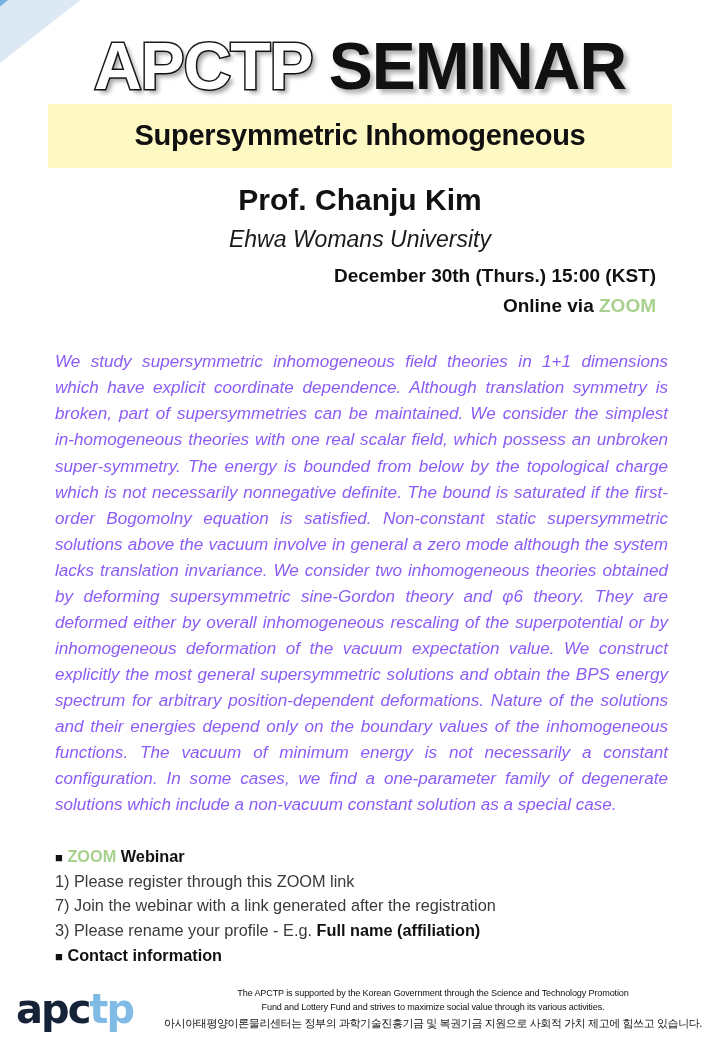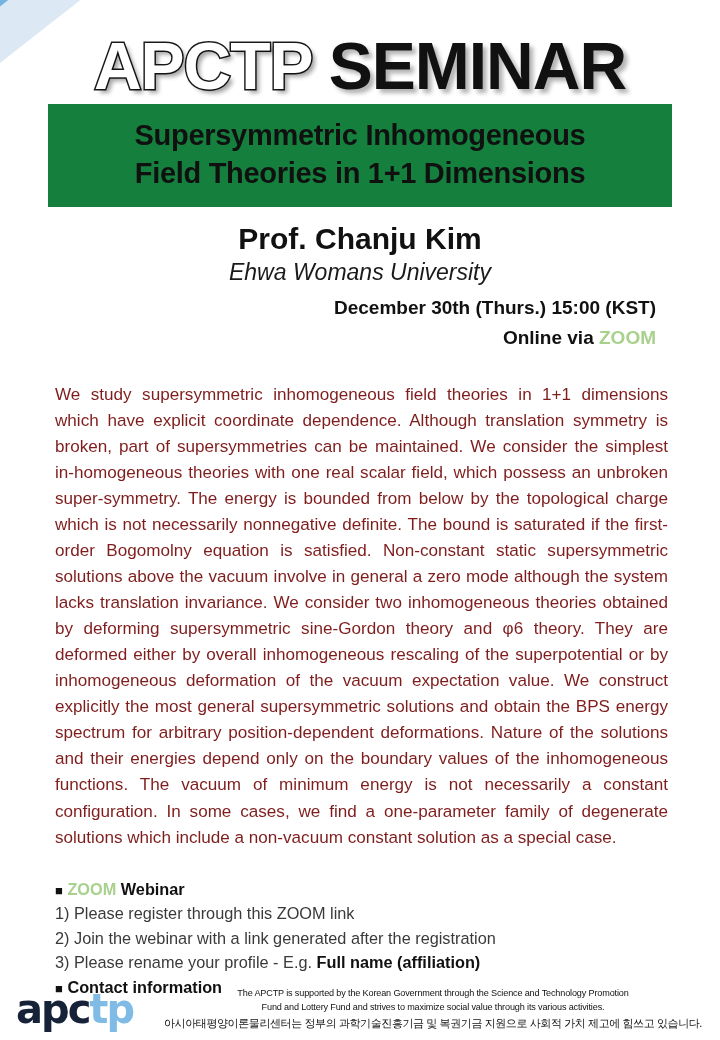--- a/index.html
+++ b/index.html
@@ -79,21 +79,21 @@
     paint-order: stroke fill;
     text-shadow: 4px 4px 4px rgba(0,0,0,0.35);
   }
   .seminar-word {
     color:#111111;
     text-shadow: 4px 4px 4px rgba(0,0,0,0.30);
   }
 
   
   .title-band {
-    background:#15803d;
+    background:#fef9c3;
     margin:0 48px 0 48px;
     padding:12px 10px 14px 10px;
     text-align:center;
   }
   .title-line {
     font-size:29px;
     font-weight:bold;
     color:#101010;
     line-height:1.32;
     letter-spacing:-0.3px;
@@ -106,21 +106,21 @@
     font-size:30px;
     font-weight:bold;
     color:#111111;
     line-height:1.2;
   }
   .speaker-affil {
     font-size:23px;
     font-style:italic;
     color:#1a1a1a;
     line-height:1.3;
-    margin-top:1px;
+    margin-top:7px;
     font-weight:400;
   }
   .when-where {
     text-align:right;
     padding-right:64px;
     margin-top:7px;
   }
   .when {
     font-size:19px;
     font-weight:bold;
@@ -134,23 +134,24 @@
     line-height:1.45;
     margin-top:2px;
   }
   .zoom-green { color:#a8d18d; }
 
   
   .abstract {
     margin:30px 52px 8px 55px;
     font-size:17.1px;
     line-height:1.525;
-    color:#7f1d1d;
+    color:#8b5cf6;
     text-align:justify;
     font-weight:400;
+    font-style:italic;
   }
 
   
   .info {
     margin:26px 0 0 55px;
     font-size:16.3px;
     line-height:1.5;
     color:#333333;
   }
   .info-head {
@@ -221,21 +222,20 @@
 </div>
 
 <div class="content">
 
   <div class="header">
     <div class="seminar-title"><span class="apctp-word">APCTP</span><span class="seminar-word"> SEMINAR</span></div>
   </div>
 
   <div class="title-band">
     <div class="title-line">Supersymmetric Inhomogeneous</div>
-    <div class="title-line">Field Theories in 1+1 Dimensions</div>
   </div>
 
   <div class="speaker-block">
     <div class="speaker-name">Prof. Chanju Kim</div>
     <div class="speaker-affil">Ehwa Womans University</div>
   </div>
   <div class="when-where">
     <div class="when">December 30th (Thurs.) 15:00 (KST)</div>
     <div class="where"><span>Online via </span><span class="zoom-green">ZOOM</span></div>
   </div>
@@ -243,21 +243,21 @@
   <div class="abstract">We study supersymmetric inhomogeneous field theories in 1+1 dimensions which have explicit coordinate dependence. Although translation symmetry is broken, part of supersymmetries can be maintained. We consider the simplest in-homogeneous theories with one real scalar field, which possess an unbroken super-symmetry. The energy is bounded from below by the topological charge which is not necessarily nonnegative definite. The bound is saturated if the first-order Bogomolny equation is satisfied. Non-constant static supersymmetric solutions above the vacuum involve in general a zero mode although the system lacks translation invariance. We consider two inhomogeneous theories obtained by deforming supersymmetric sine-Gordon theory and φ6 theory. They are deformed either by overall inhomogeneous rescaling of the superpotential or by inhomogeneous deformation of the vacuum expectation value. We construct explicitly the most general supersymmetric solutions and obtain the BPS energy spectrum for arbitrary position-dependent deformations. Nature of the solutions and their energies depend only on the boundary values of the inhomogeneous functions. The vacuum of minimum energy is not necessarily a constant configuration. In some cases, we find a one-parameter family of degenerate solutions which include a non-vacuum constant solution as a special case.</div>
 
   <div class="info">
 
     <div class="info-head"><span class="sq">■</span>
       <span class="sq-green">ZOOM</span><span> Webinar</span></div>
 
     <div class="info-line">1) Please register through this ZOOM link</div>
 
 
-    <div class="info-line">2) Join the webinar with a link generated after the registration</div>
+    <div class="info-line">7) Join the webinar with a link generated after the registration</div>
 
     <div class="info-line"><span>3) Please rename your profile - E.g. </span><span class="bold-dark">Full name (affiliation)</span></div>
 
     <div class="info-head"><span class="sq">■</span>
       <span>Contact information</span></div>
 
   </div>
 </div>
 
 <div class="footer">

